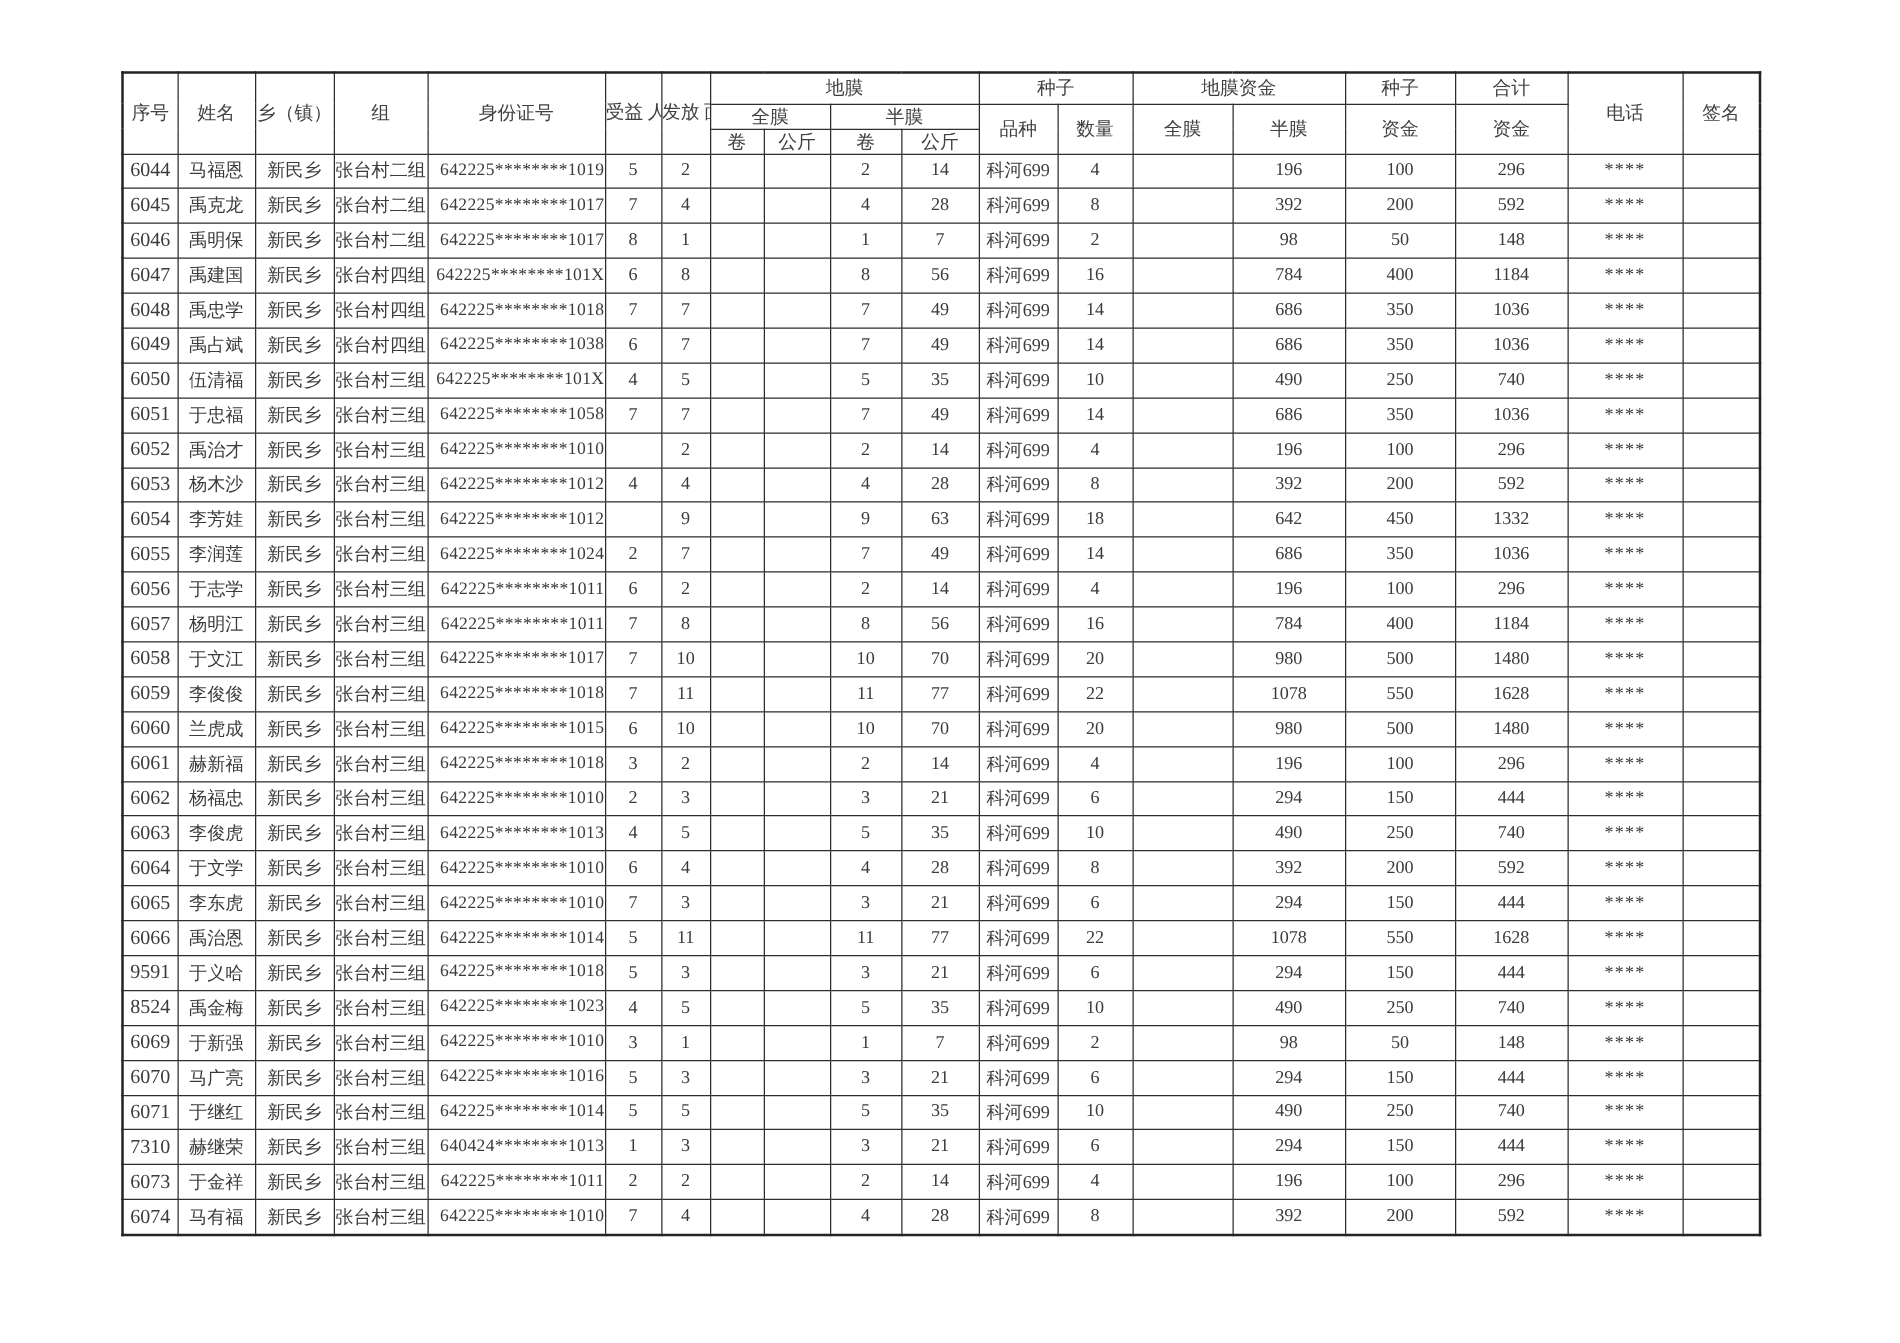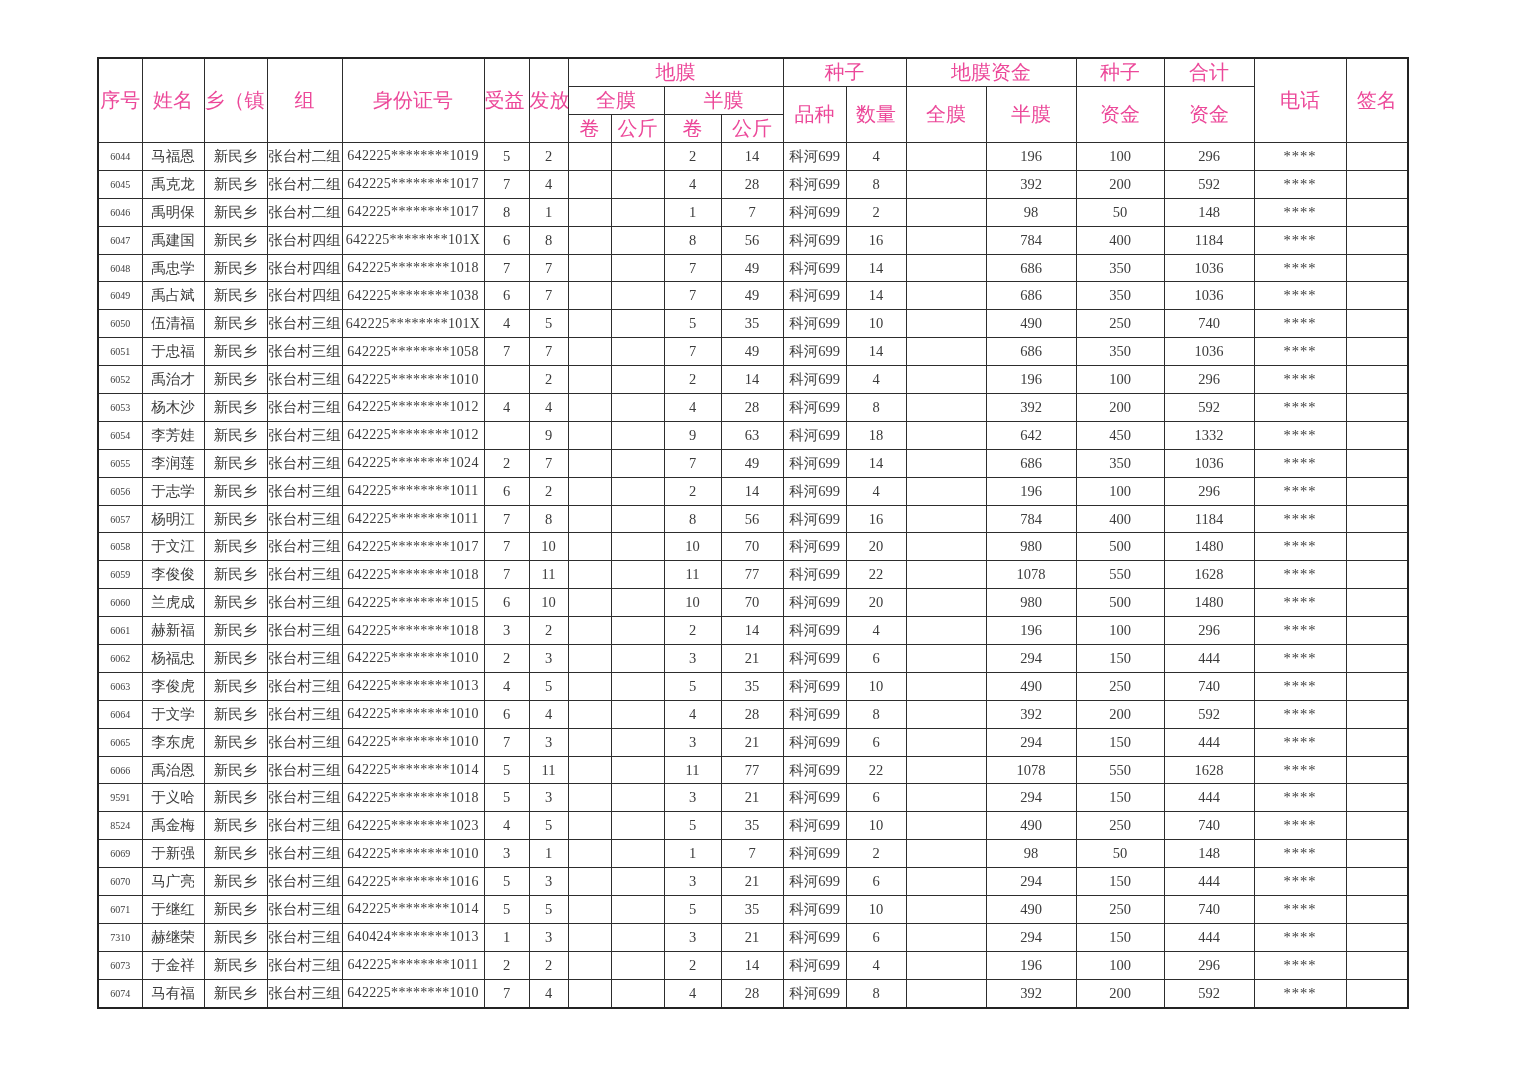--- a/index.html
+++ b/index.html
@@ -27,36 +27,36 @@
   table.grid td {
     border: 1.5px solid #2d2d2d;
     text-align: center;
     vertical-align: middle;
     padding: 0;
     overflow: hidden;
     white-space: nowrap;
     font-weight: normal;
   }
   thead th {
-    font-size: 20px;
-    color: #ec4899;
+    font-size: 15px;
+    color: #404040;
   }
   thead tr.hr1 { height: 25px; }
   thead tr.hr2 { height: 18px; }
   thead tr.hr3 { height: 17px; }
   th.pre {
     white-space: pre-line;
     line-height: 1.15;
   }
   tbody td {
     height: 26.9px;
     font-size: 14.5px;
   }
-  tbody td.c0 { font-size: 10px; }
-  tbody td.c4 { font-size: 14px; letter-spacing: 0.3px; }
+  tbody td.c0 { font-size: 16px; }
+  tbody td.c4 { font-size: 14px; letter-spacing: 0.3px; text-align: right; }
   tbody td.c17 { letter-spacing: 1px; }
 </style>
 </head>
 <body>
 
 <div class="sheet">
   <table class="grid">
     <colgroup>
       <col style="width:44px">
         <col style="width:62px">

